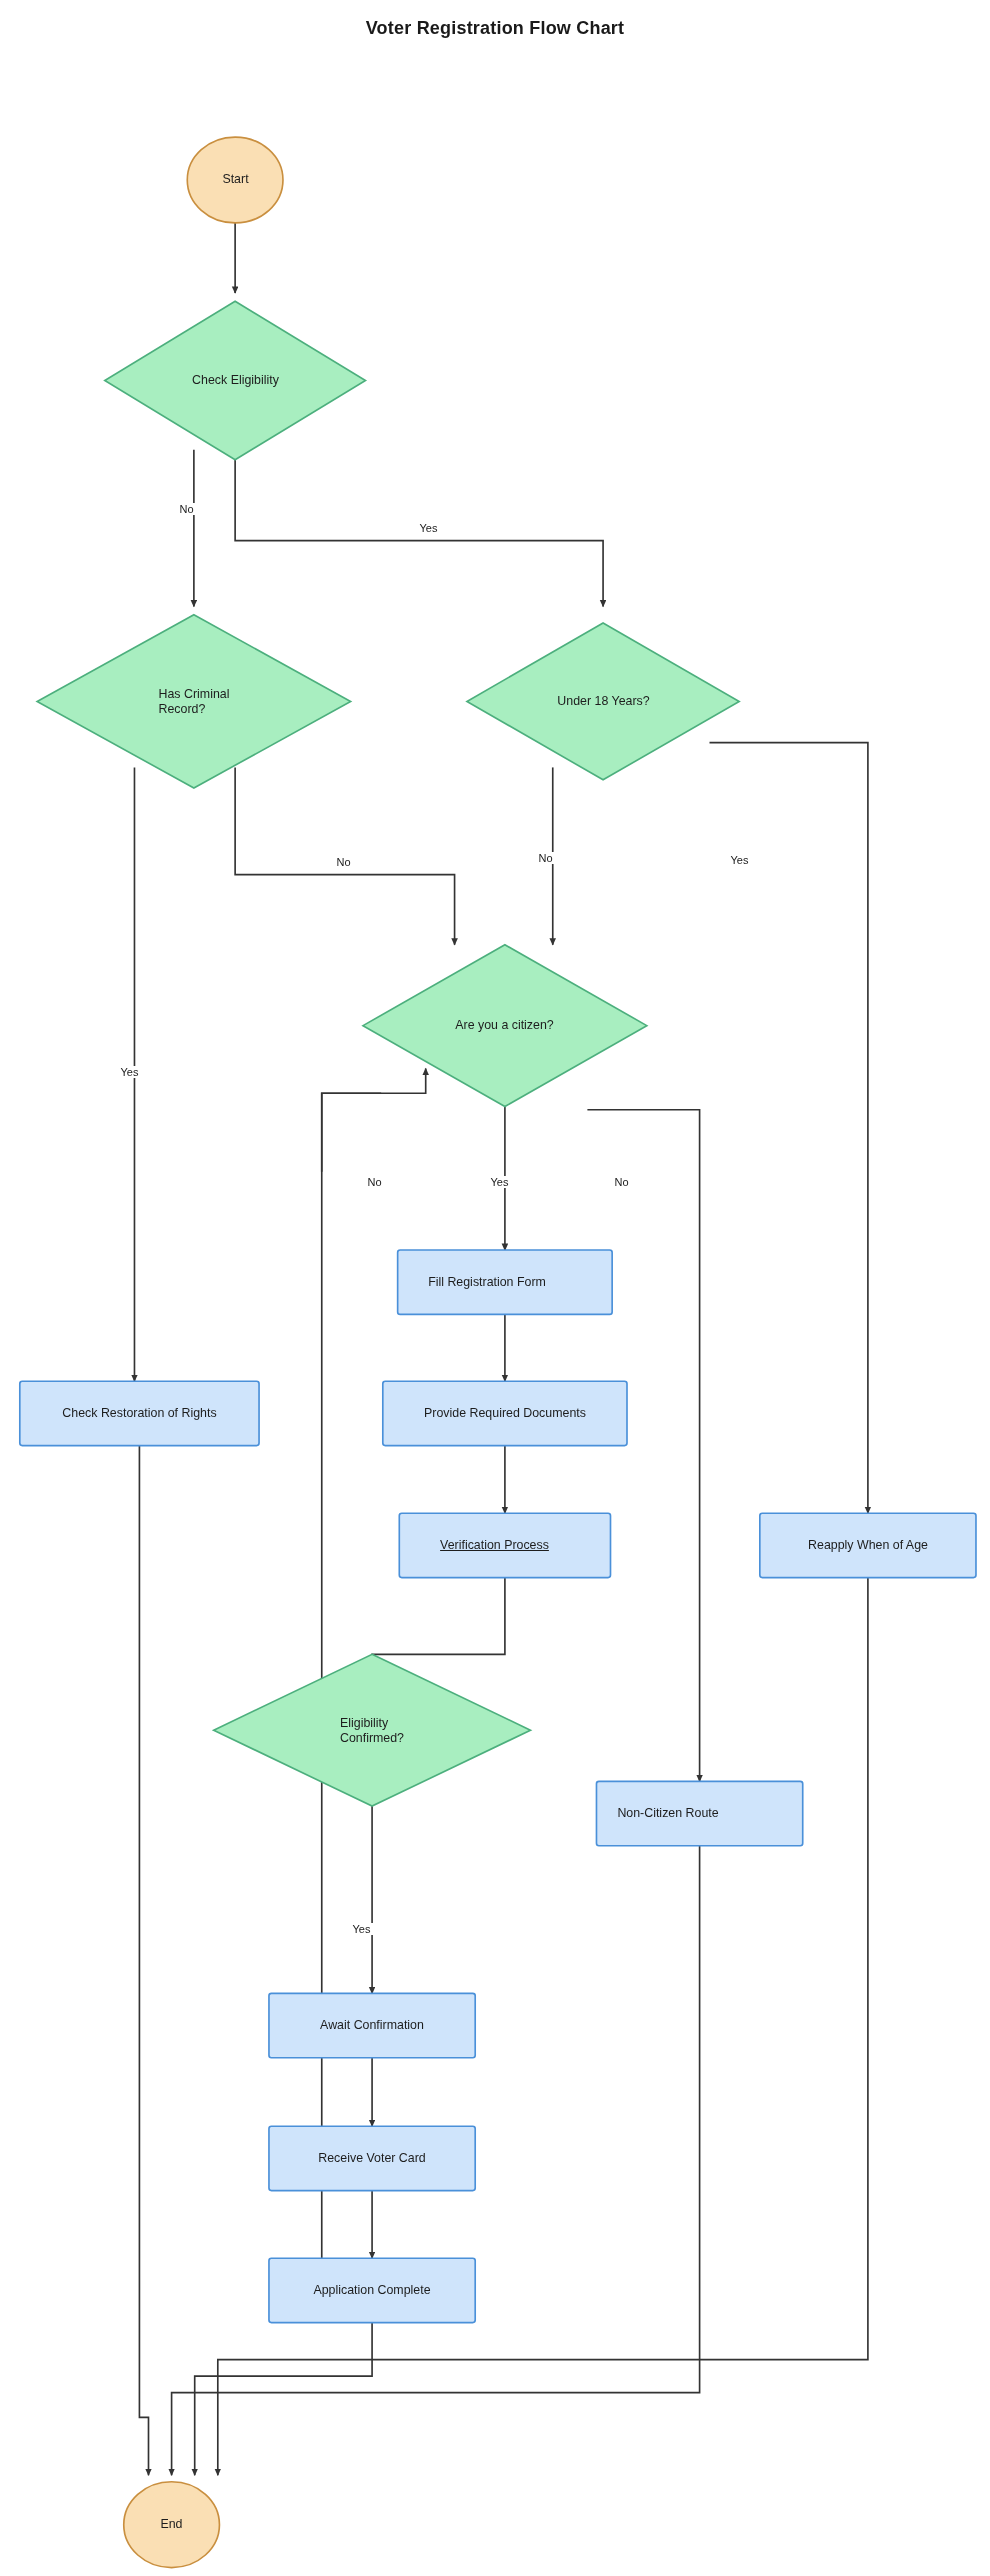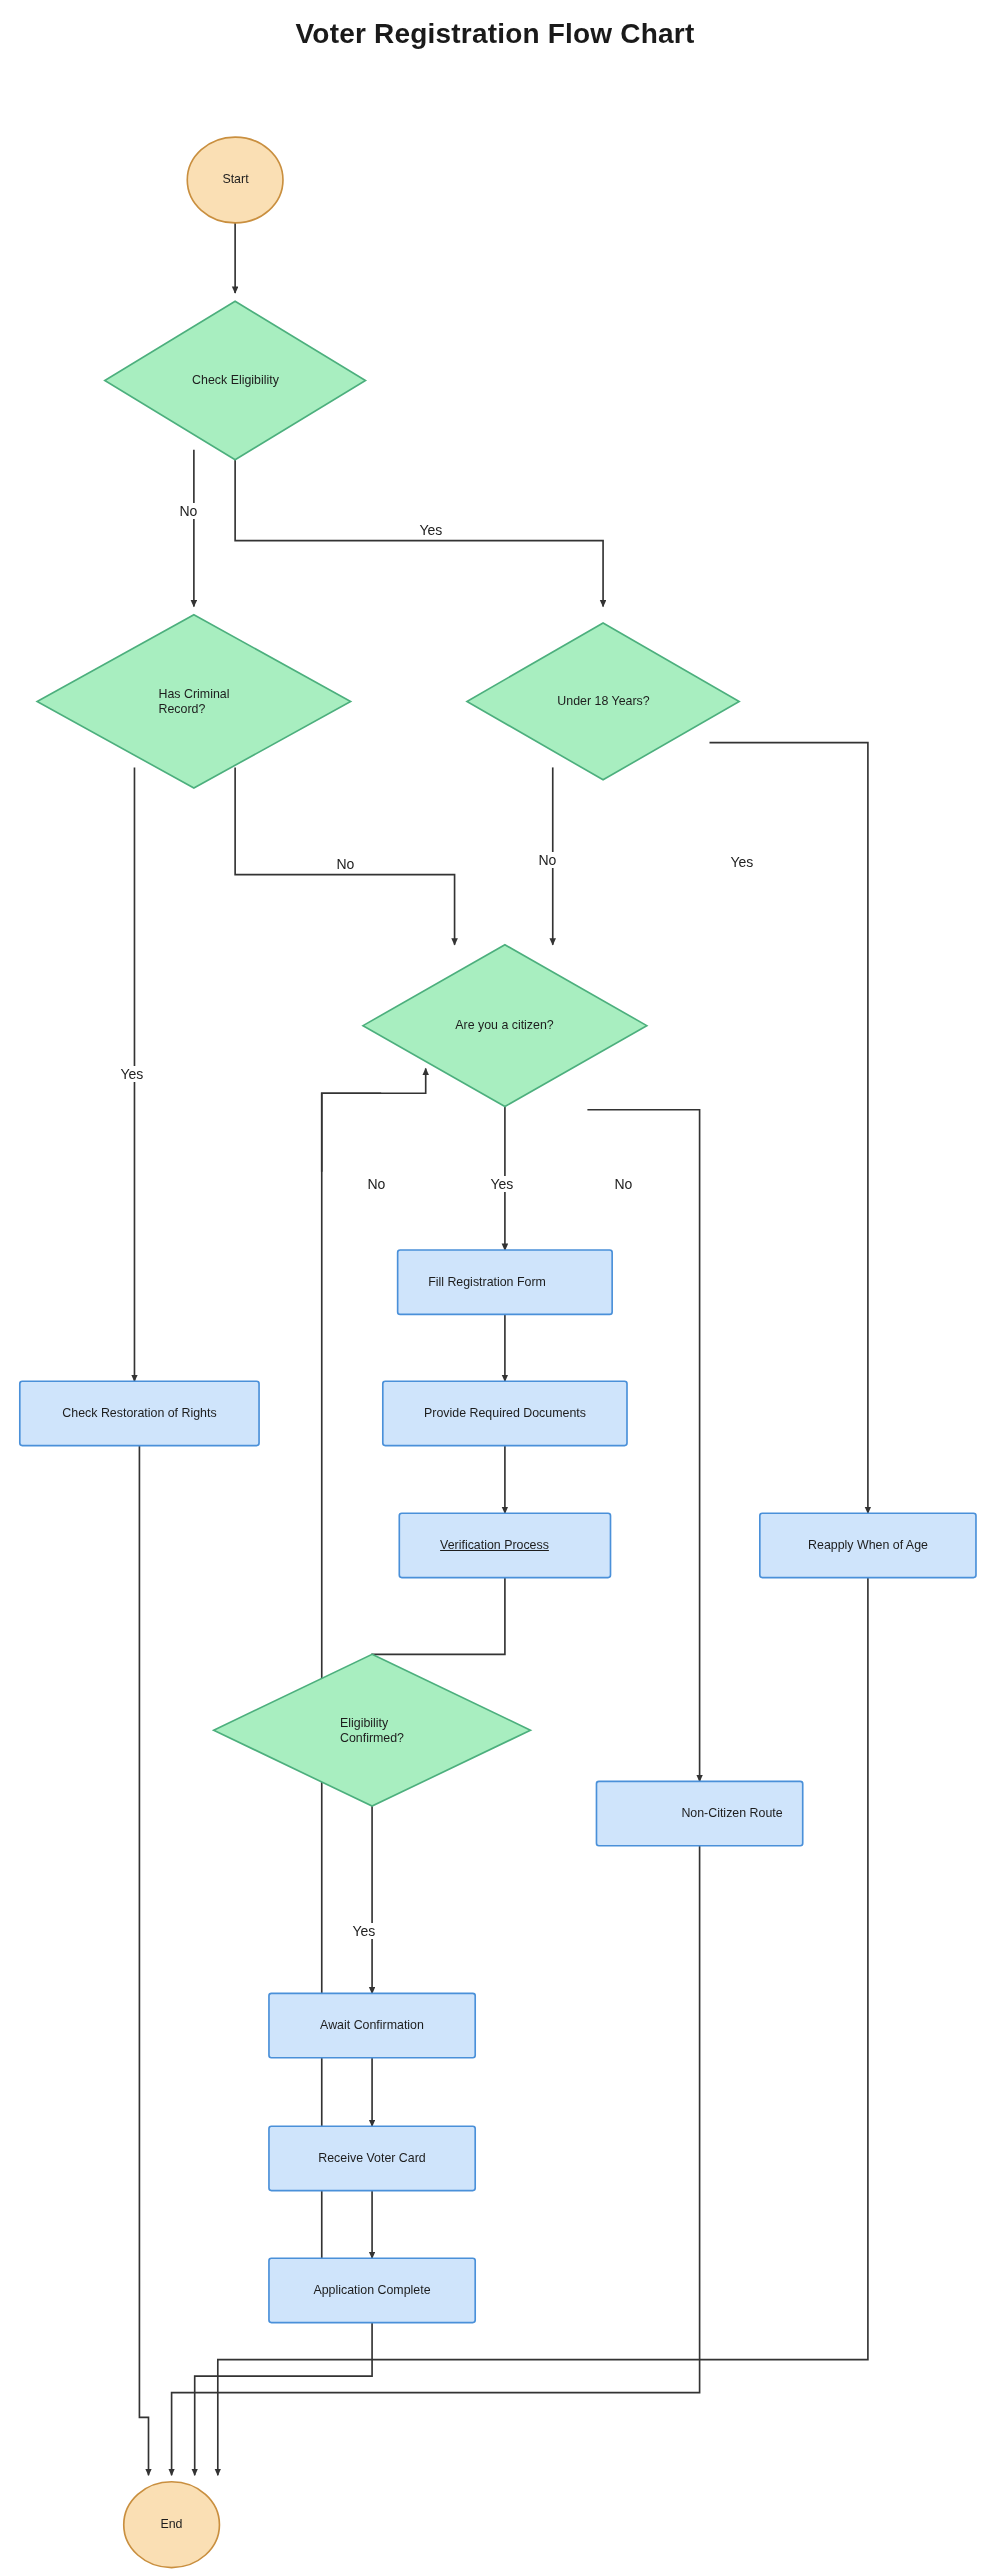--- a/index.html
+++ b/index.html
@@ -13,21 +13,21 @@
     height: 2576px;
     position: relative;
     overflow: hidden;
   }
   #chart-title {
     position: absolute;
     top: 18px;
     left: 0;
     width: 990px;
     text-align: center;
-    font-size: 28px;
+    font-size: 18px;
     font-weight: bold;
     color: #1a1a1a;
     letter-spacing: 0.2px;
   }
   #flow-canvas {
     position: absolute;
     top: 0;
     left: 0;
     width: 990px;
     height: 2576px;
@@ -37,21 +37,21 @@
     font-size: 12.4px;
     color: #1d1d1d;
     line-height: 1.25;
     pointer-events: none;
     display: flex;
     align-items: center;
     justify-content: center;
   }
   .edge-label {
     position: absolute;
-    font-size: 14px;
+    font-size: 11px;
     color: #222222;
     background: #ffffff;
     padding: 0 2.5px;
     text-align: center;
     white-space: nowrap;
   }
 </style>
 </head>
 <body>
 
@@ -134,21 +134,21 @@
 Record?</div>
 <div class="node-label" style="left:521px; top:685px; width:165px; height:33px;">Under 18 Years?</div>
 <div class="node-label" style="left:422px; top:1009px; width:165px; height:33px;">Are you a citizen?</div>
 <div class="node-label" style="left:24px; top:1397px; width:231px; height:33px;">Check Restoration of Rights</div>
 <div class="node-label" style="left:384px; top:1266px; width:206px; height:33px;">Fill Registration Form</div>
 <div class="node-label" style="left:387px; top:1397px; width:236px; height:33px;">Provide Required Documents</div>
 <div class="node-label" style="left:393px; top:1529px; width:203px; height:33px;text-decoration:underline;">Verification Process</div>
 <div class="node-label" style="left:764px; top:1529px; width:208px; height:33px;">Reapply When of Age</div>
 <div class="node-label" style="left:306px; top:1706px; width:132px; height:50px; white-space:pre-line;">Eligibility
 Confirmed?</div>
-<div class="node-label" style="left:633px; top:1797px; width:198px; height:33px;">Non-Citizen Route</div>
+<div class="node-label" style="left:569px; top:1797px; width:198px; height:33px;">Non-Citizen Route</div>
 <div class="node-label" style="left:273px; top:2009px; width:198px; height:33px;">Await Confirmation</div>
 <div class="node-label" style="left:273px; top:2142px; width:198px; height:33px;">Receive Voter Card</div>
 <div class="node-label" style="left:273px; top:2274px; width:198px; height:33px;">Application Complete</div>
 <div class="node-label" style="left:122px; top:2508px; width:99px; height:33px;">End</div>
 
 <div class="edge-label" style="left:177px; top:503px;">No</div>
 <div class="edge-label" style="left:417px; top:522px;">Yes</div>
 <div class="edge-label" style="left:334px; top:856px;">No</div>
 <div class="edge-label" style="left:536px; top:852px;">No</div>
 <div class="edge-label" style="left:728px; top:854px;">Yes</div>

